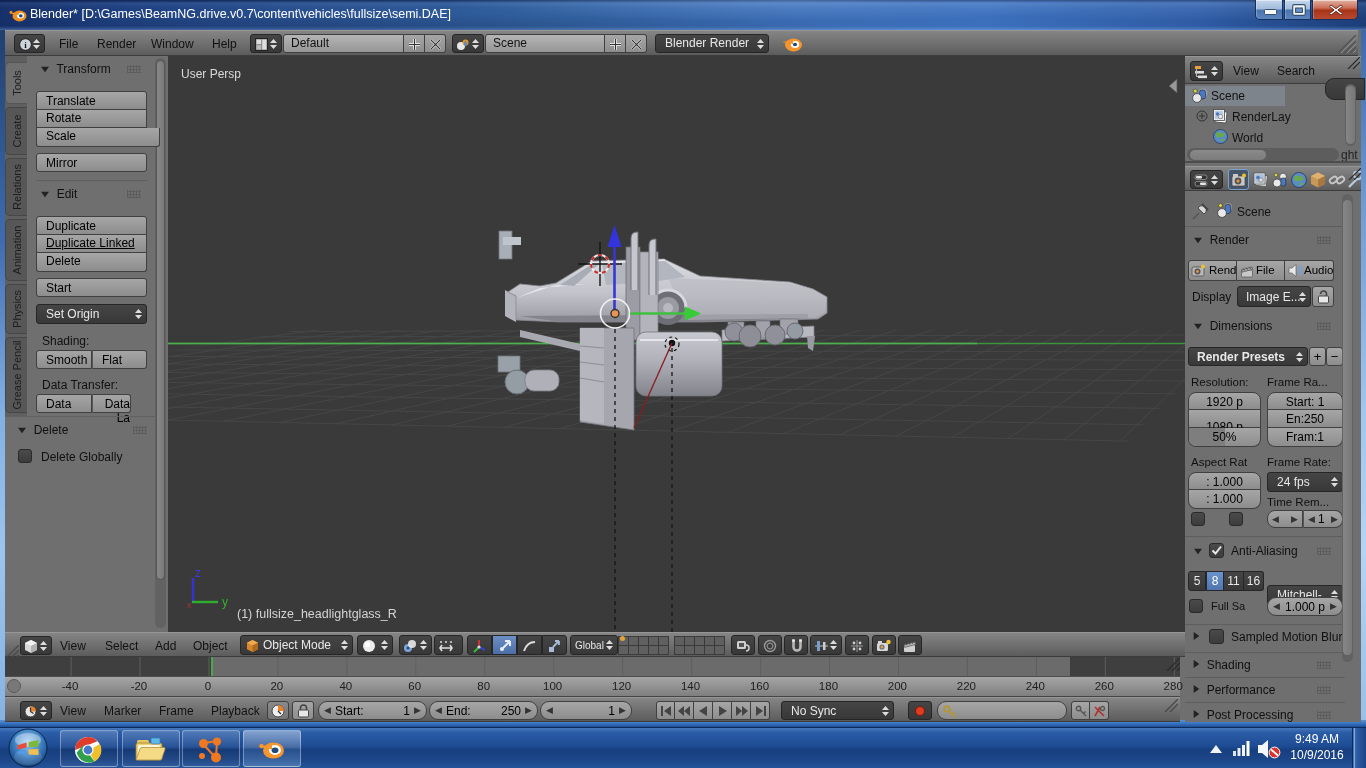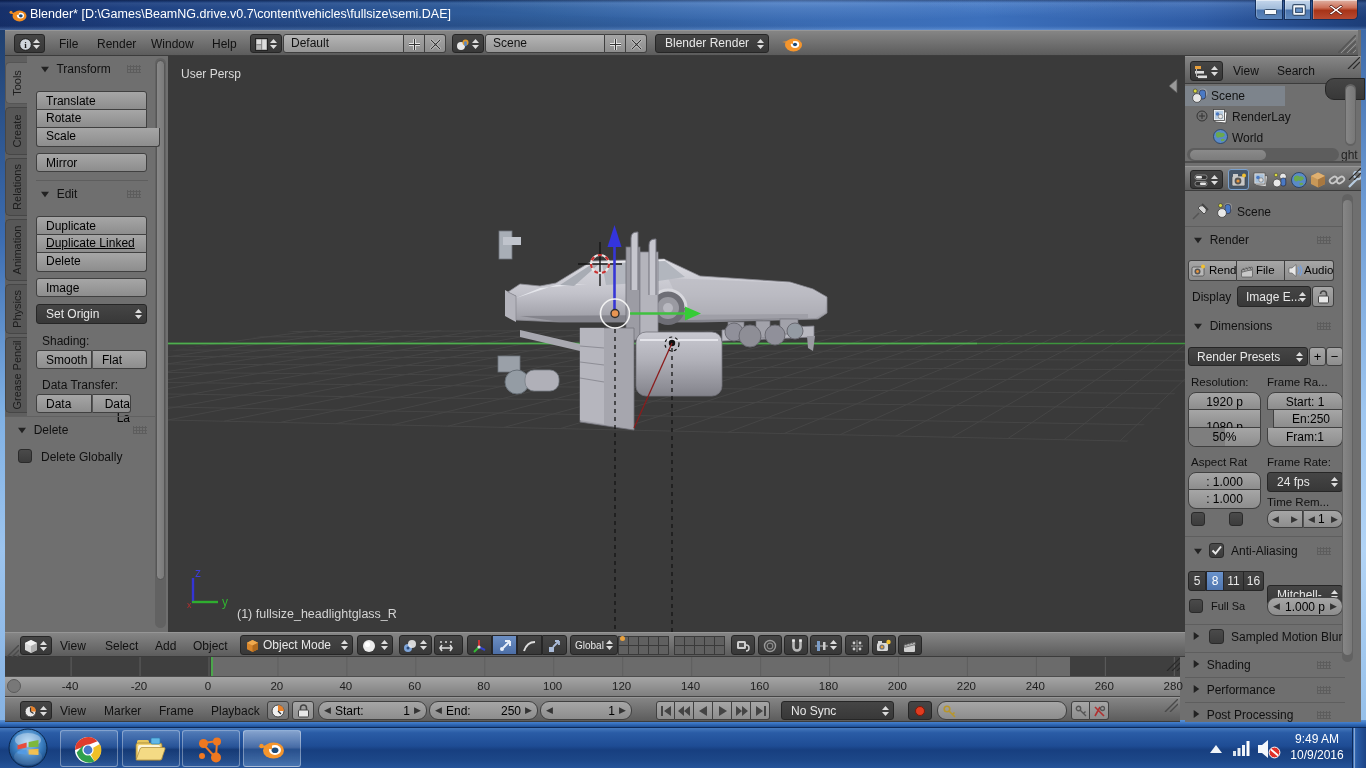--- a/index.html
+++ b/index.html
@@ -200,21 +200,21 @@
     <div class="abs btn" style="left:31px;top:54px;width:111px;height:18px;border-radius:0;border-top:none;padding:1px 0 0 9px;">Rotate</div>
     <div class="abs btn" style="left:31px;top:72px;width:124px;height:19px;border-radius:0 0 3px 3px;border-top:none;padding:1px 0 1px 9px;">Scale</div>
     <div class="abs btn" style="left:31px;top:97px;width:111px;height:19px;padding:2px 0 0 9px;">Mirror</div>
     <div class="abs" style="left:31px;top:124px;width:112px;height:1px;background:#5e5e5e;"></div>
 
     <span class="abs phead" style="left:35px;top:131px;"><span class="arrow-d" style="transform:scale(0.8);"></span>&nbsp; Edit</span>
     <div class="grip" style="left:122px;top:134px;"></div>
     <div class="abs btn" style="left:31px;top:160px;width:111px;height:19px;border-radius:3px 3px 0 0;padding:2px 0 0 9px;">Duplicate</div>
     <div class="abs btn" style="left:31px;top:179px;width:111px;height:18px;border-radius:0;border-top:none;padding:1px 0 0 9px;text-decoration:underline;">Duplicate Linked</div>
     <div class="abs btn" style="left:31px;top:197px;width:111px;height:19px;border-radius:0 0 3px 3px;border-top:none;padding:1px 0 0 9px;">Delete</div>
-    <div class="abs btn" style="left:31px;top:222px;width:111px;height:19px;padding:2px 0 0 9px;">Image</div>
+    <div class="abs btn" style="left:31px;top:222px;width:111px;height:19px;padding:2px 0 0 9px;">Start</div>
     <div class="abs dark" style="left:31px;top:248px;width:111px;height:20px;padding:2px 0 0 9px;">Set Origin
       <svg class="updown" width="7" height="10" viewBox="0 0 7 10">
         <path d="M3.5 0 L7 4 L0 4 Z" fill="#ddd"></path>
         <path d="M3.5 10 L7 6 L0 6 Z" fill="#ddd"></path>
       </svg>
     </div>
     <span class="abs" style="left:37px;top:278px;color:#101010;font-size:12px;">Shading:</span>
     <div class="abs btn" style="left:31px;top:294px;width:56px;height:19px;border-radius:3px 0 0 3px;padding:2px 0 0 9px;">Smooth</div>
     <div class="abs btn" style="left:87px;top:294px;width:55px;height:19px;border-radius:0 3px 3px 0;border-left:1px solid #555;padding:2px 0 0 9px;">Flat</div>
     <span class="abs" style="left:37px;top:322px;color:#101010;font-size:12px;">Data Transfer:</span>
@@ -863,35 +863,35 @@
     </div>
     <div class="abs btn" style="left:127px;top:120px;width:22px;height:21px;">
       <svg class="abs" style="left:4px;top:3px;" width="13" height="14" viewBox="0 0 13 14">
         <rect x="1.5" y="6" width="10" height="7" rx="1" fill="#e8e8e8" stroke="#444"></rect>
         <path d="M9.5 6 L9.5 4 a3 3 0 0 0 -6 0" stroke="#444" stroke-width="1.5" fill="none"></path>
       </svg>
     </div>
 
     <span class="abs phead" style="left:8px;top:153px;"><span class="arrow-d" style="transform:scale(0.8);"></span>&nbsp; Dimensions</span>
     <div class="grip" style="left:132px;top:156px;"></div>
-    <div class="abs dark" style="left:3px;top:181px;width:120px;height:19px;padding:2px 0 0 8px;">Render Presets
+    <div class="abs dark" style="left:3px;top:181px;width:120px;height:19px;padding:2px 0 0 8px;font-weight:bold;">Render Presets
       <svg class="updown" width="7" height="10" viewBox="0 0 7 10">
         <path d="M3.5 0 L7 4 L0 4 Z" fill="#ddd"></path>
         <path d="M3.5 10 L7 6 L0 6 Z" fill="#ddd"></path>
       </svg>
     </div>
     <div class="abs btn" style="left:124px;top:181px;width:17px;height:19px;text-align:center;font-size:13px;line-height:17px;">+</div>
     <div class="abs btn" style="left:141px;top:181px;width:17px;height:19px;text-align:center;font-size:13px;line-height:17px;">−</div>
     <span class="abs" style="left:6px;top:210px;font-size:11.5px;color:#101010;">Resolution:</span>
     <span class="abs" style="left:82px;top:210px;font-size:11.5px;color:#101010;">Frame Ra...</span>
     <div class="abs btn" style="left:3px;top:226px;width:73px;height:18px;border-radius:8px 8px 0 0;text-align:center;padding-top:2px;">1920 p</div>
     <div class="abs btn" style="left:3px;top:244px;width:73px;height:18px;border-radius:0;border-top:none;text-align:center;padding-top:10px;">1080 p</div>
     <div class="abs btn" style="left:3px;top:262px;width:73px;height:19px;border-radius:0 0 8px 8px;border-top:none;text-align:center;padding-top:2px;overflow:hidden;"><div class="abs" style="left:0;top:0;width:36px;height:19px;background:#7e7e7e;"></div><span style="position:relative;">50%</span></div>
     <div class="abs btn" style="left:82px;top:226px;width:76px;height:18px;border-radius:8px 8px 0 0;text-align:center;padding-top:2px;">Start: 1</div>
-    <div class="abs btn" style="left:88px;top:244px;width:76px;height:18px;border-radius:0;border-top:none;text-align:center;padding-top:2px;">En:250</div>
+    <div class="abs btn" style="left:82px;top:244px;width:76px;height:18px;border-radius:0;border-top:none;text-align:center;padding-top:2px;">En:250</div>
     <div class="abs btn" style="left:82px;top:262px;width:76px;height:19px;border-radius:0 0 8px 8px;border-top:none;text-align:center;padding-top:2px;">Fram:1</div>
     <span class="abs" style="left:6px;top:290px;font-size:11.5px;color:#101010;">Aspect Rat</span>
     <span class="abs" style="left:82px;top:290px;font-size:11.5px;color:#101010;">Frame Rate:</span>
     <div class="abs btn" style="left:3px;top:306px;width:73px;height:18px;border-radius:8px 8px 0 0;text-align:center;padding-top:2px;">: 1.000</div>
     <div class="abs btn" style="left:3px;top:324px;width:73px;height:19px;border-radius:0 0 8px 8px;border-top:none;text-align:center;padding-top:2px;">: 1.000</div>
     <div class="abs dark" style="left:82px;top:306px;width:76px;height:20px;padding:2px 0 0 9px;">24 fps
       <svg class="updown" width="7" height="10" viewBox="0 0 7 10">
         <path d="M3.5 0 L7 4 L0 4 Z" fill="#ddd"></path>
         <path d="M3.5 10 L7 6 L0 6 Z" fill="#ddd"></path>
       </svg>

